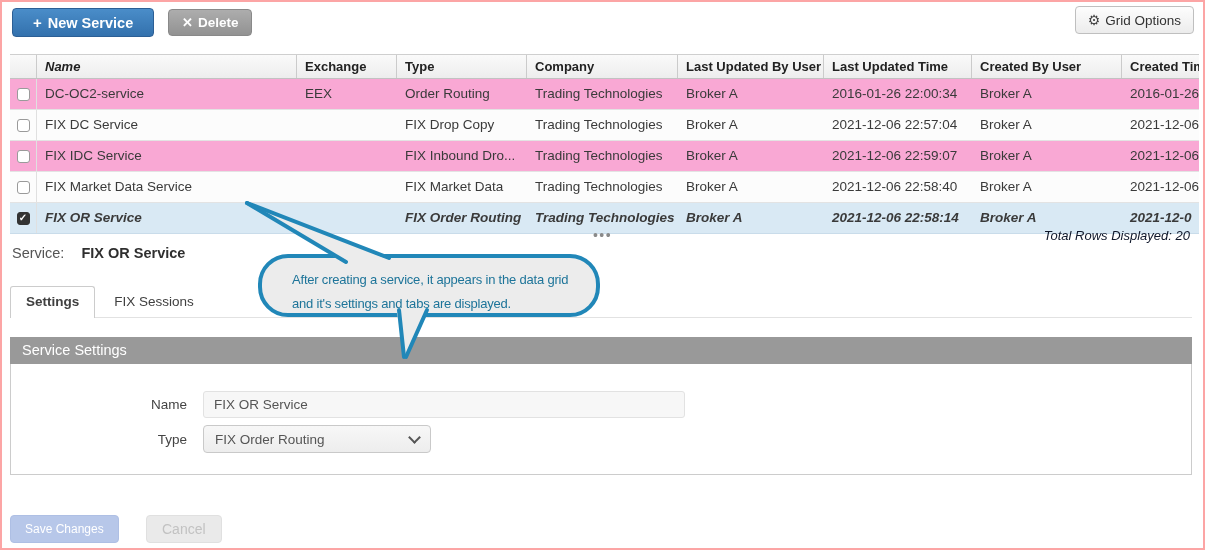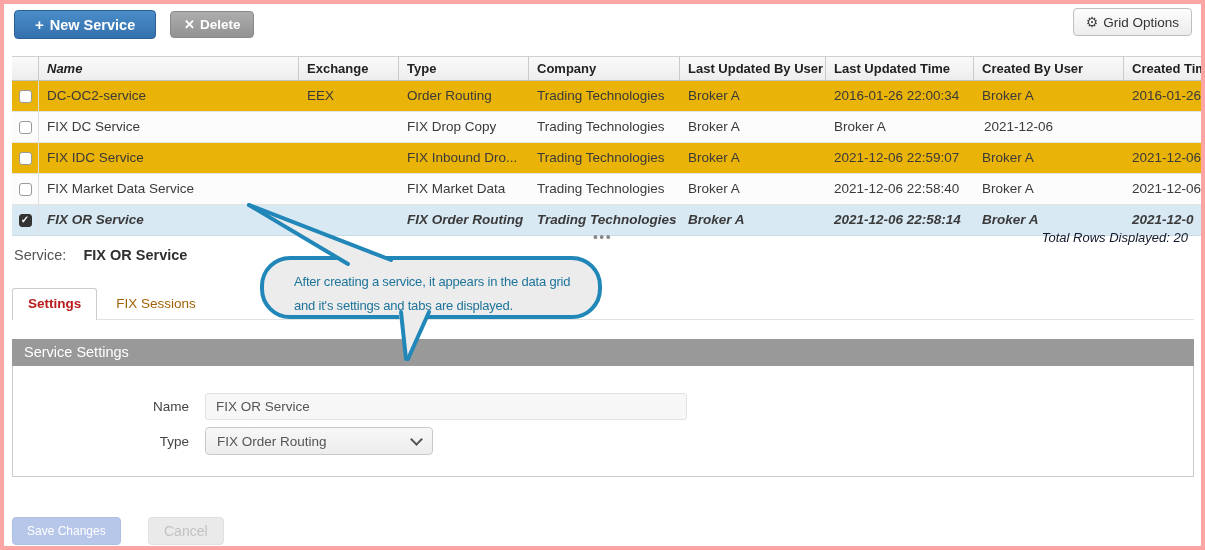--- a/index.html
+++ b/index.html
@@ -1,18 +1,18 @@
 <!DOCTYPE html>
 <html><head>
 <meta charset="utf-8">
 <style>
   html,body{margin:0;padding:0;background:#fff;}
   #page{
     position:relative;width:1205px;height:550px;box-sizing:border-box;
-    background:#fff;border:4px solid #fca5a5;overflow:hidden;
+    background:#fff;border:2px solid #fca5a5;overflow:hidden;
     font-family:"Liberation Sans",sans-serif;color:#333;
   }
   button{font-family:"Liberation Sans",sans-serif;cursor:pointer;}
   
   .btn-new{position:absolute;left:10px;top:6px;height:29px;padding:0 20px;
     background:linear-gradient(#4a8dc9,#3371ad);border:1px solid #2c5f95;border-radius:4px;
     color:#fff;font-weight:bold;font-size:14.5px;}
   .btn-new .plus{font-size:15px;margin-right:6px;font-weight:bold;}
   .btn-delete{position:absolute;left:166px;top:7px;height:27px;padding:0 13px;
     background:linear-gradient(#adadad,#929292);border:1px solid #898989;border-radius:4px;
@@ -24,42 +24,42 @@
   .btn-gridopts .gear{font-size:14px;margin-right:5px;color:#444;}
   
   .grid{position:absolute;left:8px;top:52px;width:1189px;}
   .grid-header{display:flex;height:23px;background:linear-gradient(#fafafa,#ededed);
     border-top:1px solid #cfcfcf;border-bottom:1px solid #c2c2c2;}
   .th{box-sizing:border-box;padding:4px 6px 0 8px;font-size:13px;font-weight:bold;color:#222;
     border-right:1px solid #cbcbcb;white-space:nowrap;overflow:hidden;}
   .th:last-child{border-right:none;}
   .th.sorted{font-style:italic;}
   .tr{display:flex;height:30px;border-bottom:1px solid #e3e3e3;background:#fcfcfc;}
-  .tr.alt{background:#eab308;}
+  .tr.alt{background:#f9a8d4;}
   .tr.selected{background:#d9e9f4;font-weight:bold;font-style:italic;border-bottom-color:#c9dcea;}
   .td{box-sizing:border-box;padding:7px 6px 0 8px;font-size:13.5px;color:#3a3a3a;
     white-space:nowrap;overflow:hidden;}
   .td.c0{padding:0;display:flex;align-items:center;justify-content:center;border-right:1px solid #e0e0e0;}
   .c0{width:27px;}.c1{width:260px;}.c2{width:100px;}.c3{width:130px;}.c4{width:151px;}
   .c5{width:146px;}.c6{width:148px;}.c7{width:150px;}.c8{width:77px;}
   .cb{width:13px;height:13px;box-sizing:border-box;border:1px solid #9a9a9a;border-radius:3px;
     background:#fff;display:flex;align-items:center;justify-content:center;
     font-size:10px;line-height:10px;color:#fff;font-style:normal;}
   .cb.checked{background:#333;border-color:#333;font-weight:bold;}
   .dots{position:absolute;top:225px;left:0;width:100%;text-align:center;color:#8a8a8a;
     font-size:14px;letter-spacing:1.5px;}
   .total-rows{position:absolute;top:226px;right:13px;font-size:13px;font-style:italic;color:#0f172a;}
   
   .service-line{position:absolute;left:10px;top:243px;font-size:14.5px;color:#555;display:flex;}
   .service-line .val{font-weight:bold;color:#2f2f2f;margin-left:17px;}
   .tabs{position:absolute;left:8px;top:284px;width:1182px;height:31px;
     border-bottom:1px solid #e2e2e2;display:flex;}
   .tab.active{box-sizing:border-box;height:32px;background:#fff;border:1px solid #ccc;border-bottom:none;
-    border-radius:3px 3px 0 0;padding:0 15px;font-weight:bold;font-size:13.5px;color:#b91c1c;line-height:30px;}
-  .tab.inactive{padding:0 19px;font-size:13.5px;color:#a16207;line-height:31px;cursor:pointer;}
+    border-radius:3px 3px 0 0;padding:0 15px;font-weight:bold;font-size:13.5px;color:#404040;line-height:30px;}
+  .tab.inactive{padding:0 19px;font-size:13.5px;color:#404040;line-height:31px;cursor:pointer;}
   
   .panel-header{position:absolute;left:8px;top:335px;width:1182px;height:27px;background:#999;
     color:#fff;font-size:14.5px;line-height:27px;padding-left:12px;box-sizing:border-box;}
   .panel-body{position:absolute;left:8px;top:362px;width:1182px;height:111px;background:#fff;
     border:1px solid #ccc;border-top:none;box-sizing:border-box;}
   .field{display:flex;align-items:center;margin-bottom:7px;}
   .field:first-child{margin-top:27px;}
   .field-label{width:192px;text-align:right;font-size:13.5px;color:#444;
     padding-right:16px;box-sizing:border-box;}
   .input-text{width:482px;height:27px;background:#f7f7f7;border:1px solid #e2e2e2;border-radius:3px;
@@ -124,20 +124,21 @@
         </div>
         <div class="tr ">
           <div class="td c0">
             <span class="cb"></span>
           </div>
           <div class="td c1">FIX DC Service</div>
           <div class="td c2"></div>
           <div class="td c3">FIX Drop Copy</div>
           <div class="td c4">Trading Technologies</div>
           <div class="td c5">Broker A</div>
+          <div class="td c6">2021-12-06 22:57:04</div>
           <div class="td c7">Broker A</div>
           <div class="td c8">2021-12-06</div>
         </div>
         <div class="tr alt">
           <div class="td c0">
             <span class="cb"></span>
           </div>
           <div class="td c1">FIX IDC Service</div>
           <div class="td c2"></div>
           <div class="td c3">FIX Inbound Dro...</div>

